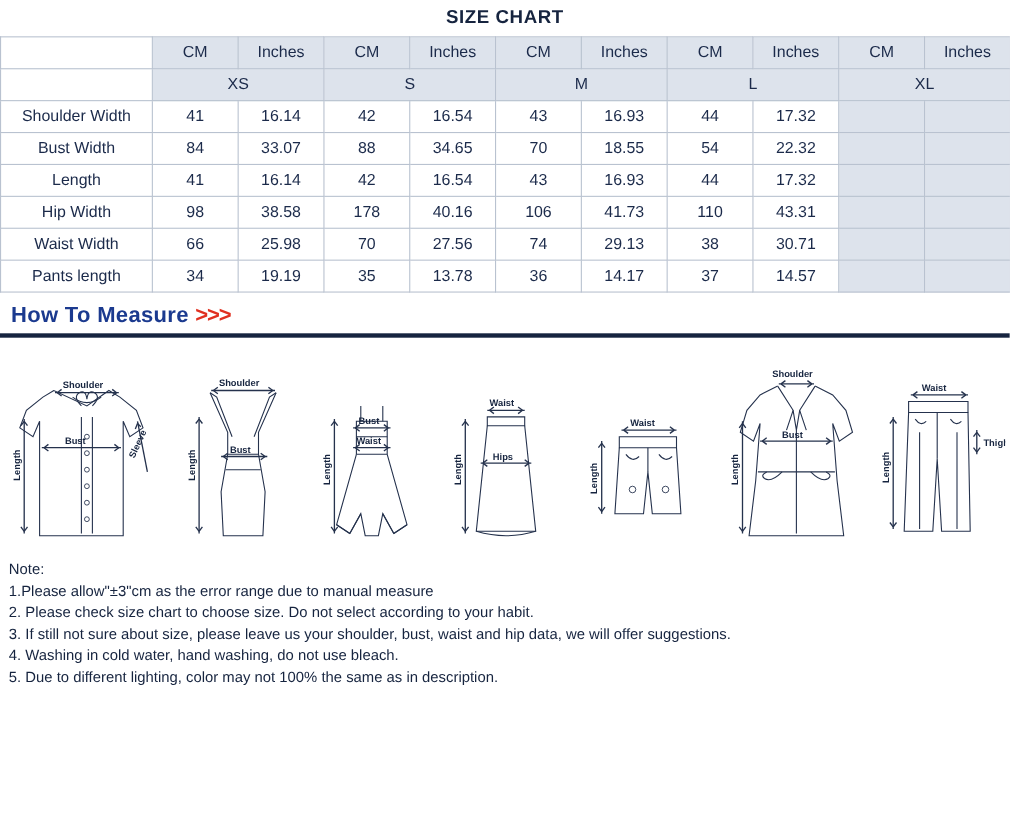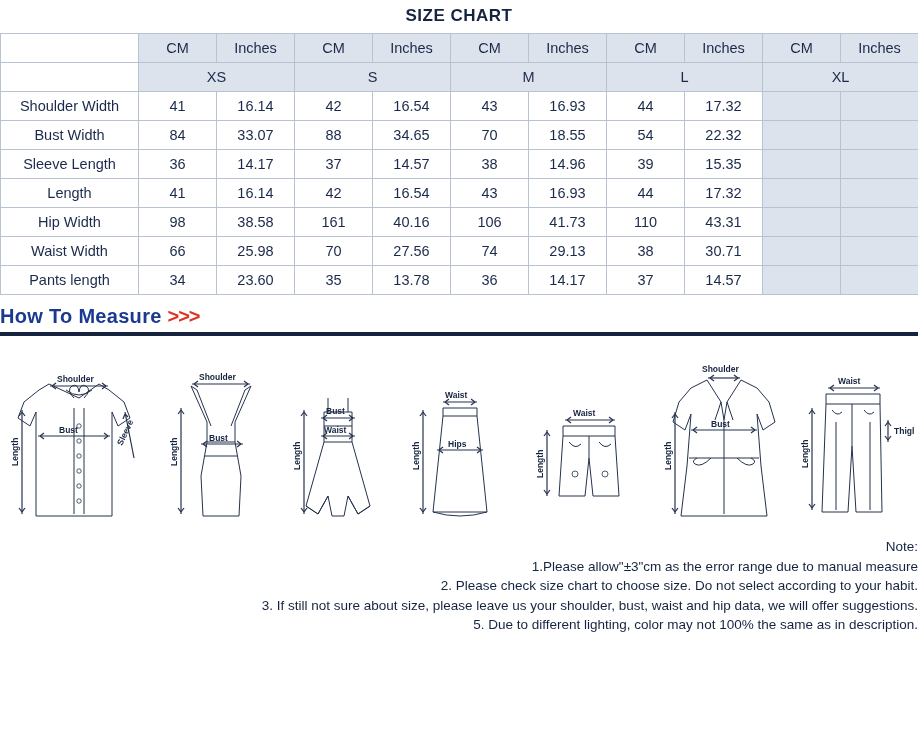--- a/index.html
+++ b/index.html
@@ -68,20 +68,21 @@
     background: #dde3ec;
   }
   .corner-cell {
     background: #ffffff;
   }
   .data-cell {
     font-size: 15px;
   }
   .howto {
     margin-top: 10px;
+    padding-left: 10px;
     font-size: 20px;
     font-weight: bold;
     color: #1b3a8f;
     letter-spacing: 0.3px;
   }
   .howto .arrows {
     color: #e03020;
     letter-spacing: -1px;
   }
   .rule {
@@ -100,21 +101,21 @@
   }
   .figure {
     position: relative;
   }
   .notes {
     padding: 6px 0 0 8px;
     font-size: 13.5px;
     line-height: 19.5px;
     color: #16243f;
   }
-  .notes div { white-space: nowrap; text-align: right; }
+  .notes div { white-space: nowrap; }
   svg { display: block; }
   .lbl {
     font-family: "Liberation Sans", sans-serif;
     font-size: 8.5px;
     font-weight: bold;
     fill: #16243f;
   }
 </style>
 </head>
 <body>
@@ -180,50 +181,37 @@
         <td class="data-cell">88</td>
         <td class="data-cell">34.65</td>
         <td class="data-cell">70</td>
         <td class="data-cell">18.55</td>
         <td class="data-cell">54</td>
         <td class="data-cell">22.32</td>
         <td class="data-cell blank-cell"></td>
         <td class="data-cell blank-cell"></td>
       </tr>
       <tr>
-        <td class="rowhead">Sleeve Length</td>
-        <td class="data-cell">36</td>
-        <td class="data-cell">14.17</td>
-        <td class="data-cell">37</td>
-        <td class="data-cell">14.57</td>
-        <td class="data-cell">38</td>
-        <td class="data-cell">14.96</td>
-        <td class="data-cell">39</td>
-        <td class="data-cell">15.35</td>
-        <td class="data-cell blank-cell"></td>
-        <td class="data-cell blank-cell"></td>
-      </tr>
-      <tr>
         <td class="rowhead">Length</td>
         <td class="data-cell">41</td>
         <td class="data-cell">16.14</td>
         <td class="data-cell">42</td>
         <td class="data-cell">16.54</td>
         <td class="data-cell">43</td>
         <td class="data-cell">16.93</td>
         <td class="data-cell">44</td>
         <td class="data-cell">17.32</td>
         <td class="data-cell blank-cell"></td>
         <td class="data-cell blank-cell"></td>
       </tr>
       <tr>
         <td class="rowhead">Hip Width</td>
         <td class="data-cell">98</td>
         <td class="data-cell">38.58</td>
-        <td class="data-cell">161</td>
+        <td class="data-cell">178</td>
         <td class="data-cell">40.16</td>
         <td class="data-cell">106</td>
         <td class="data-cell">41.73</td>
         <td class="data-cell">110</td>
         <td class="data-cell">43.31</td>
         <td class="data-cell blank-cell"></td>
         <td class="data-cell blank-cell"></td>
       </tr>
       <tr>
         <td class="rowhead">Waist Width</td>
@@ -234,21 +222,21 @@
         <td class="data-cell">74</td>
         <td class="data-cell">29.13</td>
         <td class="data-cell">38</td>
         <td class="data-cell">30.71</td>
         <td class="data-cell blank-cell"></td>
         <td class="data-cell blank-cell"></td>
       </tr>
       <tr>
         <td class="rowhead">Pants length</td>
         <td class="data-cell">34</td>
-        <td class="data-cell">23.60</td>
+        <td class="data-cell">19.19</td>
         <td class="data-cell">35</td>
         <td class="data-cell">13.78</td>
         <td class="data-cell">36</td>
         <td class="data-cell">14.17</td>
         <td class="data-cell">37</td>
         <td class="data-cell">14.57</td>
         <td class="data-cell blank-cell"></td>
         <td class="data-cell blank-cell"></td>
       </tr>
     </tbody>
@@ -496,16 +484,17 @@
       </svg>
     </div>
 
   </div>
 
   <div class="notes">
     <div>Note:</div>
     <div>1.Please allow"±3"cm as the error range due to manual measure</div>
     <div>2. Please check size chart to choose size. Do not select according to your habit.</div>
     <div>3. If still not sure about size, please leave us your shoulder, bust, waist and hip data, we will offer suggestions.</div>
+    <div>4. Washing in cold water, hand washing, do not use bleach.</div>
     <div>5. Due to different lighting, color may not 100% the same as in description.</div>
   </div>
 
 </div>
 
 </body></html>

